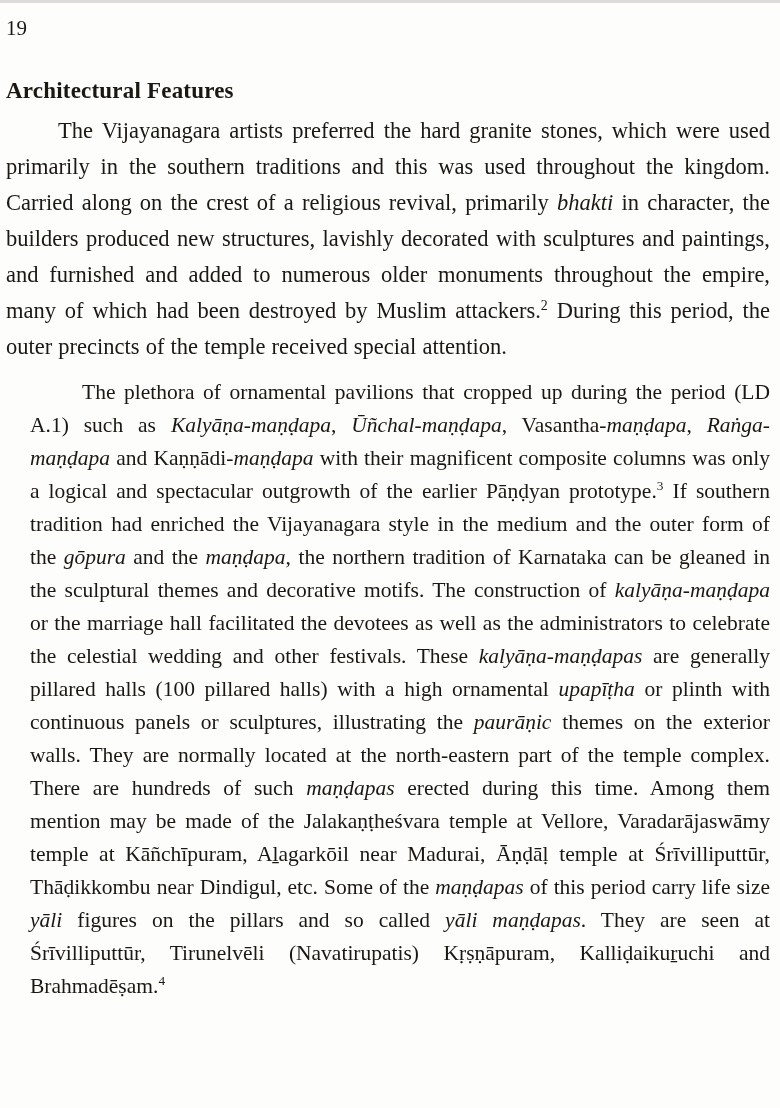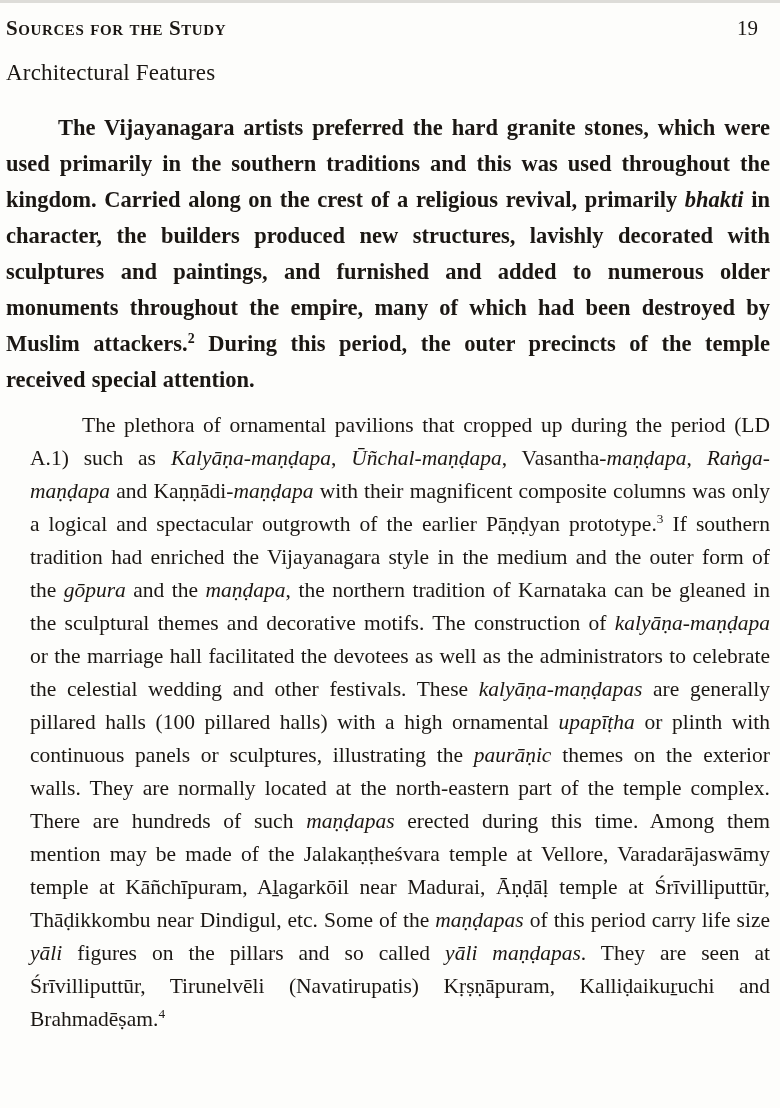--- a/index.html
+++ b/index.html
@@ -36,39 +36,38 @@
     font-variant: small-caps;
     font-weight: 700;
     font-size: 21px;
     letter-spacing: 0.6px;
   }
   .page-number {
     font-size: 21px;
     padding-right: 12px;
   }
   .section-heading {
-    margin: 19px 0 0 0;
+    margin: 37px 0 0 0;
     font-size: 23px;
-    font-weight: 400;
+    font-weight: 700;
     letter-spacing: 0.2px;
   }
   .body-text {
     display: block;
   }
   .body-paragraph {
     margin: 0;
     text-align: justify;
     text-indent: 52px;
     word-spacing: 0.5px;
   }
   .body-paragraph:nth-of-type(1) {
-    margin-top: 24px;
+    margin-top: 9px;
     font-size: 22.5px;
     line-height: 36px;
-    font-weight: bold;
   }
   .body-paragraph:nth-of-type(2) {
     margin-top: 11px;
     font-size: 21.5px;
     line-height: 33px;
     margin-left: 24px;
   }
   .body-paragraph i {
     font-style: italic;
   }
@@ -77,21 +76,20 @@
     line-height: 0;
     vertical-align: super;
   }
 </style>
 </head>
 <body>
 
 <div class="page">
 
   <header class="running-header">
-    <span class="header-title">Sources for the Study</span>
     <span class="page-number">19</span>
   </header>
 
   <h2 class="section-heading">Architectural Features</h2>
 
   <main class="body-text">
       <p class="body-paragraph"><span>The Vijayanagara artists preferred the hard granite stones, which were used primarily in the southern traditions and this was used throughout the kingdom. Carried along on the crest of a religious revival, primarily </span><i>bhakti</i><span> in character, the builders produced new structures, lavishly decorated with sculptures and paintings, and furnished and added to numerous older monuments throughout the empire, many of which had been destroyed by Muslim attackers.</span><sup>2</sup><span> During this period, the outer precincts of the temple received special attention.</span></p>
       <p class="body-paragraph"><span>The plethora of ornamental pavilions that cropped up during the period (LD A.1) such as </span><i>Kalyāṇa-maṇḍapa</i><span>, </span><i>Ūñchal-maṇḍapa</i><span>, Vasantha-</span><i>maṇḍapa</i><span>, </span><i>Raṅga-maṇḍapa</i><span> and Kaṇṇādi-</span><i>maṇḍapa</i><span> with their magnificent composite columns was only a logical and spectacular outgrowth of the earlier Pāṇḍyan prototype.</span><sup>3</sup><span> If southern tradition had enriched the Vijayanagara style in the medium and the outer form of the </span><i>gōpura</i><span> and the </span><i>maṇḍapa</i><span>, the northern tradition of Karnataka can be gleaned in the sculptural themes and decorative motifs. The construction of </span><i>kalyāṇa-maṇḍapa</i><span> or the marriage hall facilitated the devotees as well as the administrators to celebrate the celestial wedding and other festivals. These </span><i>kalyāṇa-maṇḍapas</i><span> are generally pillared halls (100 pillared halls) with a high ornamental </span><i>upapīṭha</i><span> or plinth with continuous panels or sculptures, illustrating the </span><i>paurāṇic</i><span> themes on the exterior walls. They are normally located at the north-eastern part of the temple complex. There are hundreds of such </span><i>maṇḍapas</i><span> erected during this time. Among them mention may be made of the Jalakaṇṭheśvara temple at Vellore, Varadarājaswāmy temple at Kāñchīpuram, Aḻagarkōil near Madurai, Āṇḍāḷ temple at Śrīvilliputtūr, Thāḍikkombu near Dindigul, etc. Some of the </span><i>maṇḍapas</i><span> of this period carry life size </span><i>yāli</i><span> figures on the pillars and so called </span><i>yāli maṇḍapas</i><span>. They are seen at Śrīvilliputtūr, Tirunelvēli (Navatirupatis) Kṛṣṇāpuram, Kalliḍaikuṟuchi and Brahmadēṣam.</span><sup>4</sup></p>
     </main>
 

